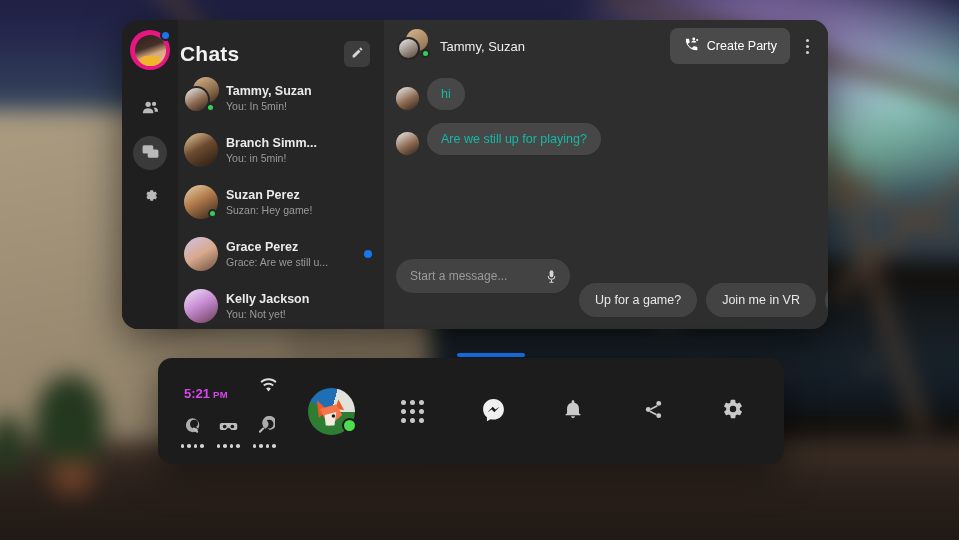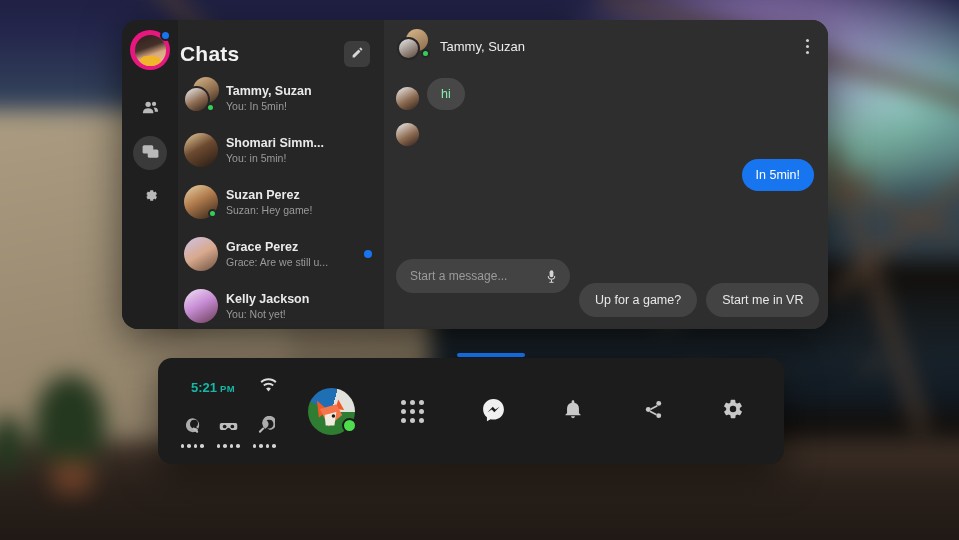--- a/index.html
+++ b/index.html
@@ -137,21 +137,21 @@
   .party-btn span { font-size: 12.5px; color: #fff; }
   .party-btn svg { fill: #fff; }
   .kebab { width: 22px; display: flex; flex-direction: column; align-items: center; gap: 3px; cursor: pointer; margin-left: 6px; }
   .kebab i { width: 3px; height: 3px; border-radius: 50%; background: #cfcfcf; display: block; }
 
   .msgs { flex: 1; padding: 6px 14px 0 12px; overflow: hidden; }
   .msg { display: flex; align-items: flex-end; margin-bottom: 13px; }
   .msg.out { justify-content: flex-end; }
   .msg .av { position: static; margin-right: 8px; width: 23px; height: 23px; flex: none; }
   .bubble {
-    background: #474747; color: #86efac; font-size: 12.5px;
+    background: #474747; color: #14b8a6; font-size: 12.5px;
     padding: 9px 14px; border-radius: 18px; max-width: 70%;
   }
   .msg.out .bubble { background: #1775f0; color: #fff; font-weight: 500; }
 
   .composer { padding: 8px 0 12px 12px; display: flex; align-items: center; gap: 9px; justify-content: space-between; }
   .input-pill {
     width: 174px; flex: none; height: 34px; background: #434343; border-radius: 17px;
     display: flex; align-items: center; padding: 0 8px 0 14px;
   }
   .input-pill input {
@@ -169,21 +169,21 @@
 
   
   .accent-bar {
     position: absolute; left: 457px; top: 353px; width: 68px; height: 4px;
     background: #1775f0; border-radius: 2px;
   }
   .taskbar {
     position: absolute; left: 158px; top: 358px; width: 626px; height: 106px;
     background: #1c1c1c; border-radius: 14px; box-shadow: 0 12px 36px rgba(0,0,0,.5);
   }
-  .tb-time { position: absolute; left: 26px; top: 22px; color: #14b8a6; font-size: 13px; font-weight: bold; margin-left: 7px; }
+  .tb-time { position: absolute; left: 26px; top: 28px; color: #d946ef; font-size: 13px; font-weight: bold; }
   .tb-time .ampm { font-size: 9.5px; font-weight: bold; margin-left: 3px; letter-spacing: .4px; }
   .tb-wifi { position: absolute; left: 101px; top: 20px; }
   .tb-wifi svg { fill: #dcdcdc; }
   .dev { position: absolute; top: 58px; width: 36px; text-align: center; }
   .dev svg { fill: #bdbdbd; }
   .dots { display: flex; gap: 3px; justify-content: center; margin-top: 3px; }
   .dots i { width: 3.5px; height: 3.5px; border-radius: 50%; background: #d2d2d2; display: block; }
   .tb-avatar {
     position: absolute; left: 308px; top: 388px; width: 47px; height: 47px;
     border-radius: 50%; overflow: hidden;
@@ -284,21 +284,21 @@
             <div class="row-text">
               <div class="row-name">Tammy, Suzan</div>
               <div class="row-prev">You: In 5min!</div>
             </div>
           </div>
           <div class="chat-row">
             <div class="av-wrap">
               <div class="av" style="background:linear-gradient(150deg,#e8cf9e 0%,#6d4a30 45%,#241a12 100%)"></div>
             </div>
             <div class="row-text">
-              <div class="row-name">Shomari Simm...</div>
+              <div class="row-name">Branch Simm...</div>
               <div class="row-prev">You: in 5min!</div>
             </div>
           </div>
           <div class="chat-row">
             <div class="av-wrap">
               <div class="av" style="background:linear-gradient(150deg,#e9d4a8 0%,#b07a4c 45%,#2e2218 100%)"></div>
               <div class="dot-online"></div>
             </div>
             <div class="row-text">
               <div class="row-name">Suzan Perez</div>
@@ -328,55 +328,64 @@
     </div>
 
     <div class="conv">
       <div class="conv-head">
         <div class="av-wrap" style="width:36px; height:34px;">
           <div class="av back" style="left:10px; top:0; width:22px; height:22px; background:linear-gradient(150deg,#d9b88c,#8a6a4a);"></div>
           <div class="av front" style="left:1px; top:8px; width:23px; height:23px; background:linear-gradient(150deg,#e8e8e8,#5a4436);"></div>
           <div class="dot-online" style="left:25px; top:20px;"></div>
         </div>
         <div class="conv-title">Tammy, Suzan</div>
+        <div class="party-btn">
+          <span>
+            <svg width="17" height="17" viewBox="0 0 24 24">
+                <path d="M6.6 10.8c1.3 2.6 3.5 4.7 6.1 6l2-2c.3-.3.7-.4 1-.2 1.1.4 2.4.6 3.6.6.6 0 1 .4 1 1V19c0 .6-.4 1-1 1C10.8 20 4 13.2 4 4.8c0-.6.4-1 1-1h2.8c.6 0 1 .4 1 1 0 1.3.2 2.5.6 3.6.1.4 0 .8-.2 1z"></path>
+                <circle cx="15.2" cy="4.2" r="2"></circle>
+                <circle cx="20" cy="5.6" r="1.5"></circle>
+                <path d="M11.8 9.2c0-1.8 1.5-2.8 3.4-2.8s3.4 1 3.4 2.8z"></path>
+              </svg>
+          </span>
+          <span>Create Party</span>
+        </div>
         <div class="kebab">
             <i></i>
             <i></i>
             <i></i>
           </div>
       </div>
 
       <div class="msgs" id="msgs">
           <div class="msg">
             <div class="av" style="background: linear-gradient(150deg, rgb(239, 239, 239) 0%, rgb(141, 107, 82) 55%, rgb(45, 32, 24) 100%);"></div>
             <div class="bubble">hi</div>
           </div>
           <div class="msg">
             <div class="av" style="background: linear-gradient(150deg, rgb(239, 239, 239) 0%, rgb(141, 107, 82) 55%, rgb(45, 32, 24) 100%);"></div>
-          </div>
-          <div class="msg out">
-            <div class="bubble">In 5min!</div>
+            <div class="bubble">Are we still up for playing?</div>
           </div>
         </div>
 
       <div class="composer">
         <div class="input-pill">
           <input type="text" placeholder="Start a message..." style="">
           <span class="mic">
             <svg width="15" height="15" viewBox="0 0 24 24">
                 <rect x="9" y="2" width="6" height="11" rx="3"></rect>
                 <path d="M6 11a6 6 0 0012 0h-1.6a4.4 4.4 0 01-8.8 0z"></path>
                 <rect x="11.2" y="17" width="1.6" height="4"></rect>
                 <rect x="8.5" y="20.4" width="7" height="1.6" rx=".8"></rect>
               </svg>
           </span>
         </div>
         <div id="quicks" style="display:flex; gap:9px;">
             <div class="quick">Up for a game?</div>
-            <div class="quick">Start me in VR</div>
+            <div class="quick">Join me in VR</div>
             <div class="quick">Le</div>
           </div>
       </div>
     </div>
   </div>
 
   <div class="accent-bar"></div>
   <div class="taskbar">
     <div class="tb-time">
       <span>5:21</span><span class="ampm">PM</span>

